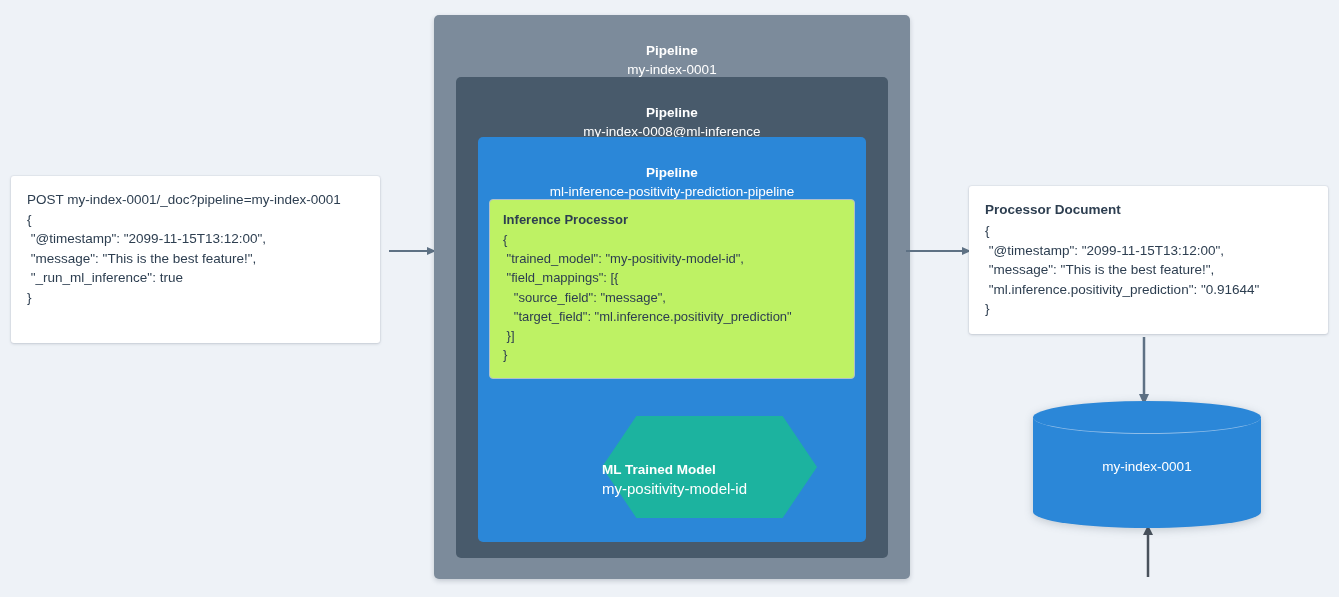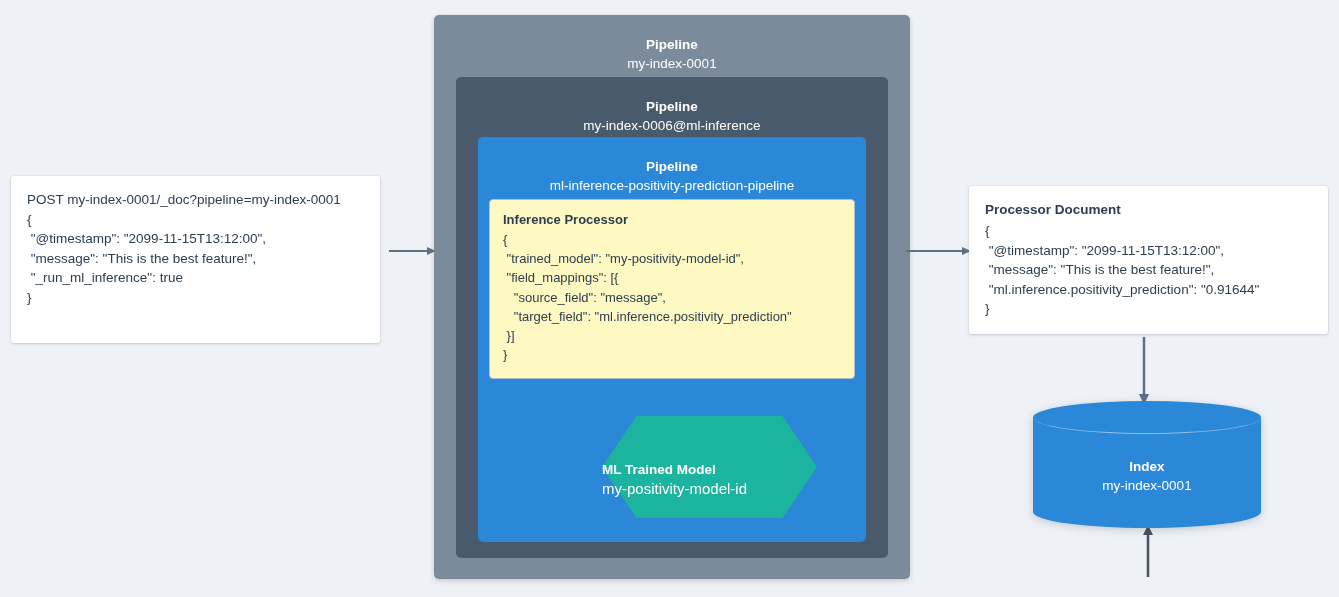--- a/index.html
+++ b/index.html
@@ -50,21 +50,21 @@
 
   
   .pipe {
     position: absolute;
     box-sizing: border-box;
     border-radius: 5px;
   }
   .pipe-head {
     text-align: center;
     color: #ffffff;
-    padding-top: 20px;
+    padding-top: 26px;
   }
   .pipe-head .t1 {
     font-size: 13.5px;
     font-weight: bold;
     line-height: 19px;
     white-space: pre;
   }
   .pipe-head .t2 {
     font-size: 13.5px;
     line-height: 20px;
@@ -82,21 +82,21 @@
   }
   #pipe-inner {
     left: 22px; top: 60px; width: 388px; height: 405px;
     background: #2b87d8;
   }
 
   
   #processor {
     position: absolute;
     left: 11px; top: 62px; width: 366px; height: 180px;
-    background: #fef9c3;
+    background: #bef264;
     border: 1px solid #b0bfcb;
     border-radius: 4px;
     box-sizing: border-box;
     padding: 10px 13px;
   }
   #processor .card-title { font-size: 13px; line-height: 19px; }
   #processor .code-line  { font-size: 13px; line-height: 19.2px; }
 
   
   #hex-wrap {
@@ -187,21 +187,21 @@
 
   <div class="pipe" id="pipe-outer">
     <div class="pipe-head">
       <div class="t1">Pipeline</div>
       <div class="t2">my-index-0001</div>
     </div>
 
     <div class="pipe" id="pipe-mid">
       <div class="pipe-head">
         <div class="t1">Pipeline</div>
-        <div class="t2">my-index-0006@ml-inference</div>
+        <div class="t2">my-index-0008@ml-inference</div>
       </div>
 
       <div class="pipe" id="pipe-inner">
         <div class="pipe-head">
           <div class="t1">Pipeline</div>
           <div class="t2">ml-inference-positivity-prediction-pipeline</div>
         </div>
 
         <div id="processor">
           <div class="card-title">Inference Processor</div>
@@ -254,18 +254,17 @@
       <line x1="8" y1="0" x2="8" y2="58" stroke="#5e7184" stroke-width="2.5"></line>
       <polygon points="8,68 3,57 13,57" fill="#5e7184"></polygon>
     </svg>
   </div>
 
   <div id="cylinder">
     <div class="cyl-bottom"></div>
     <div class="cyl-body"></div>
     <div class="cyl-top"></div>
     <div class="cyl-text">
-      <div class="c1">Index</div>
       <div class="c2">my-index-0001</div>
     </div>
   </div>
 
 </div>
 
 </body></html>

